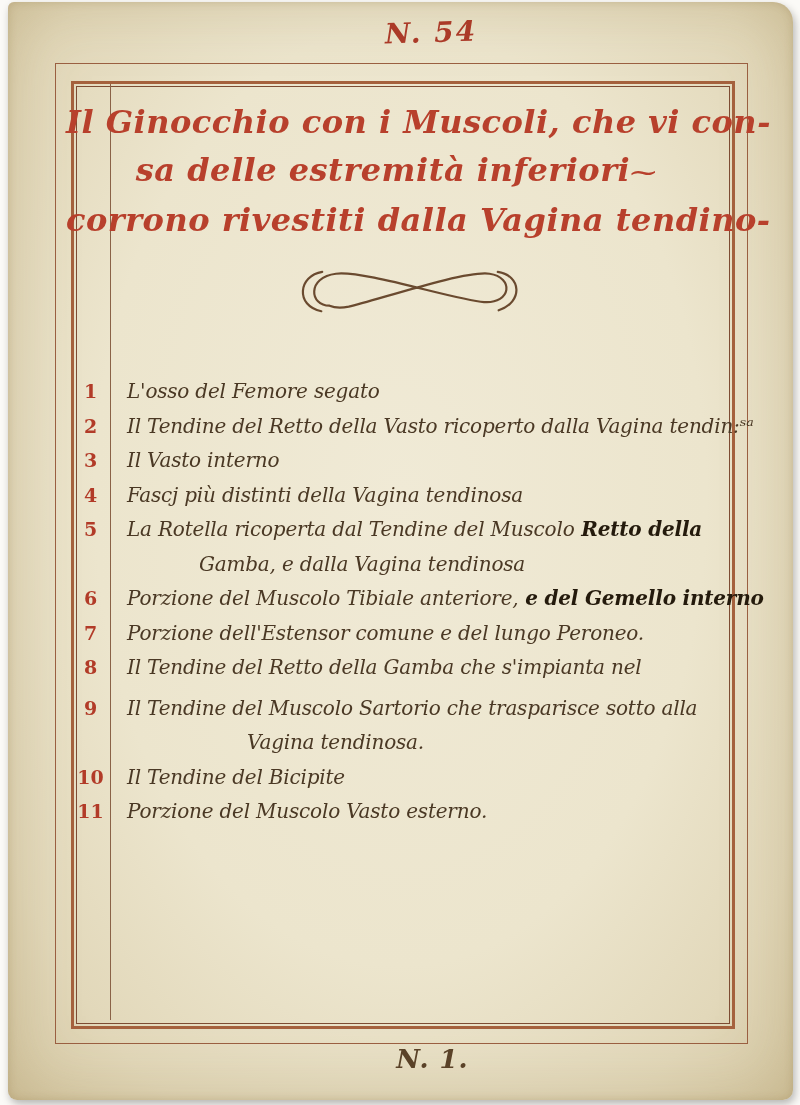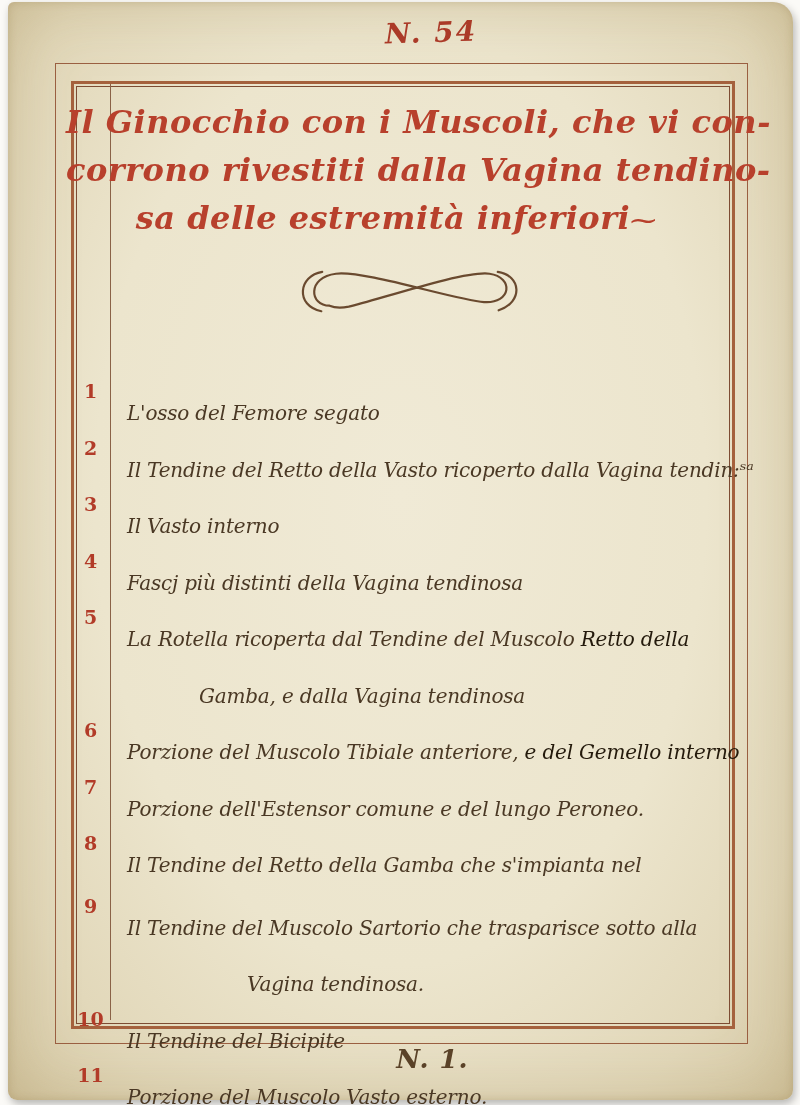--- a/index.html
+++ b/index.html
@@ -62,41 +62,41 @@
   .list{
     position:absolute;left:63px;top:372px;width:658px;
     font-style:italic;color:#4a3824;
   }
   .row{display:flex;align-items:flex-start;line-height:34.5px;}
   .num{
     flex:none;width:39px;text-align:center;
     color:#b23b28;font-size:19px;font-weight:bold;font-style:normal;
   }
   .txt{
-    padding-left:17px;font-size:20px;white-space:nowrap;letter-spacing:-0.2px;margin-top:22px;
+    padding-left:17px;font-size:20px;white-space:nowrap;letter-spacing:-0.2px;
   }
-  .txt .dark{color:#241a0c;font-weight:normal;}
+  .txt .dark{color:#241a0c;font-weight:bold;}
   .cont .num{visibility:hidden;}
   .gap9{margin-top:6px;}
 </style>
 </head>
 <body>
 
 <div class="paper">
 
   <div class="top-number">N. 54</div>
 
   <div class="frame-outer"></div>
   <div class="frame-inner"></div>
   <div class="num-divider"></div>
 
   <div class="title">
     <div class="t-line">Il Ginocchio con i Muscoli, che vi con-</div>
+    <div class="t-line"><span>sa delle estremità inferiori</span><span class="tail">⁓</span></div>
     <div class="t-line">corrono rivestiti dalla Vagina tendino-</div>
-    <div class="t-line"><span>sa delle estremità inferiori</span><span class="tail">⁓</span></div>
   </div>
 
   <div class="ornament">
     <svg width="250" height="64" viewBox="0 0 260 70">
       <g fill="none" stroke="#6a4a2f" stroke-width="2.4" stroke-linecap="round">
         <path d="M 34 13 C 8 17, 4 50, 33 56"></path>
         <path d="M 42 50 C 20 50, 17 19, 49 15 C 80 11, 180 44, 211 46 C 241 48, 244 19, 217 15 C 190 11, 91 45, 63 51 C 55 52.5, 48 52.5, 42 50 Z"></path>
         <path d="M 226 13 C 252 17, 254 46, 227 55"></path>
       </g>
     </svg>

